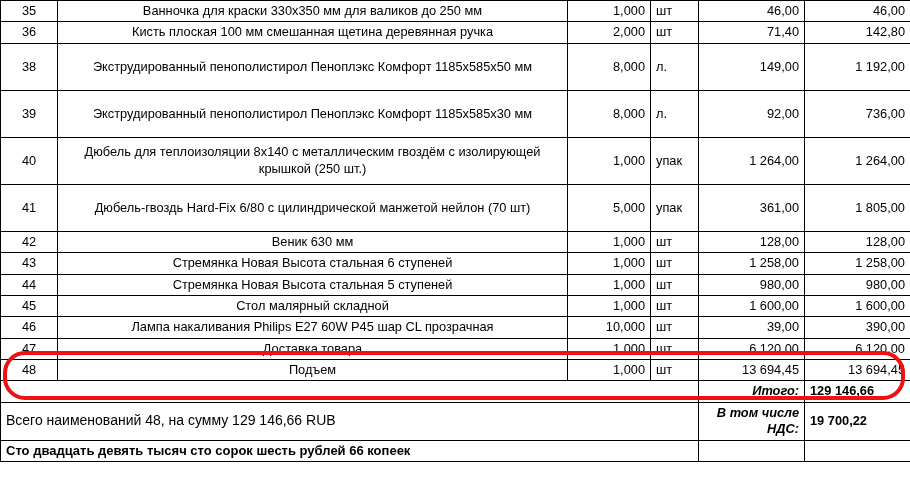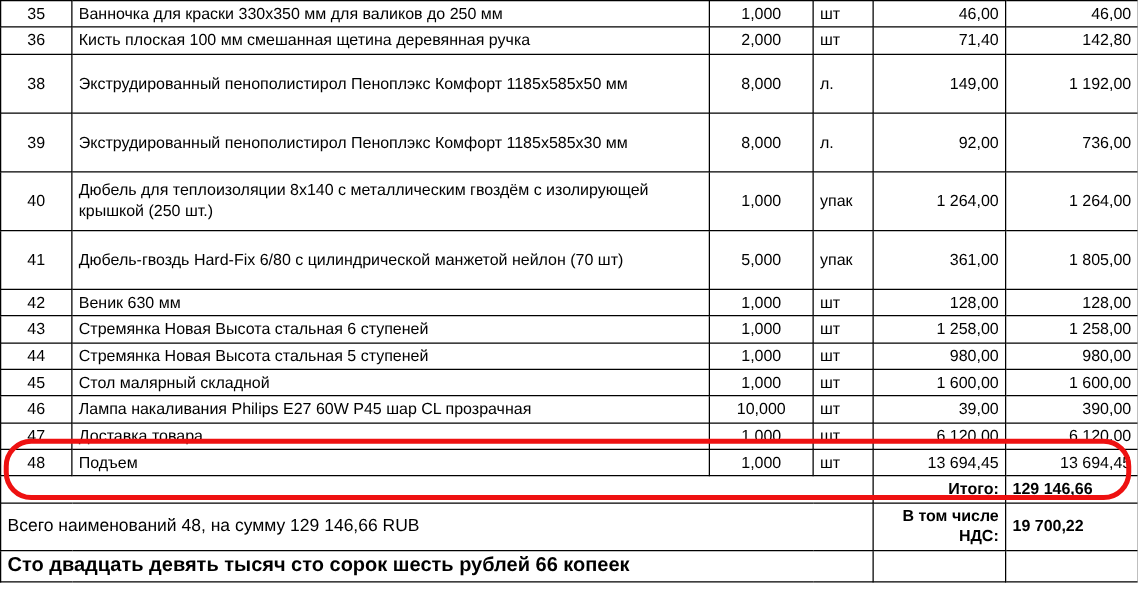--- a/index.html
+++ b/index.html
@@ -34,45 +34,46 @@
     box-sizing: border-box;
   }
   col.c-num   { width: 57px; }
   col.c-name  { width: 510px; }
   col.c-qty   { width: 83px; }
   col.c-unit  { width: 48px; }
   col.c-price { width: 106px; }
   col.c-sum   { width: 106px; }
 
   td.num   { text-align: center; }
-  td.name  { text-align: left; }
-  td.qty   { text-align: center; padding-right: 8px; }
+  td.name  { text-align: center; }
+  td.qty   { text-align: right; padding-right: 8px; }
   td.unit  { text-align: left; }
   td.price { text-align: right; padding-right: 8px; }
   td.sum   { text-align: right; padding-right: 8px; }
 
   tr.tall td { height: 47px; }
   td.tot-label {
     text-align: right;
     font-weight: bold;
     padding-right: 8px;
+    font-style: italic;
   }
   td.tot-value {
     text-align: left;
     font-weight: bold;
     padding-right: 8px;
   }
   td.footer-line {
     text-align: left;
     font-size: 14px;
   }
   td.footer-bold {
     text-align: left;
     font-weight: bold;
-    font-size: 16px;
+    font-size: 13px;
   }
   td.noborder { border: none; }
 
   
   #highlight {
     position: absolute;
     left: 3px;
     top: 351px;
     width: 902px;
     height: 49px;

